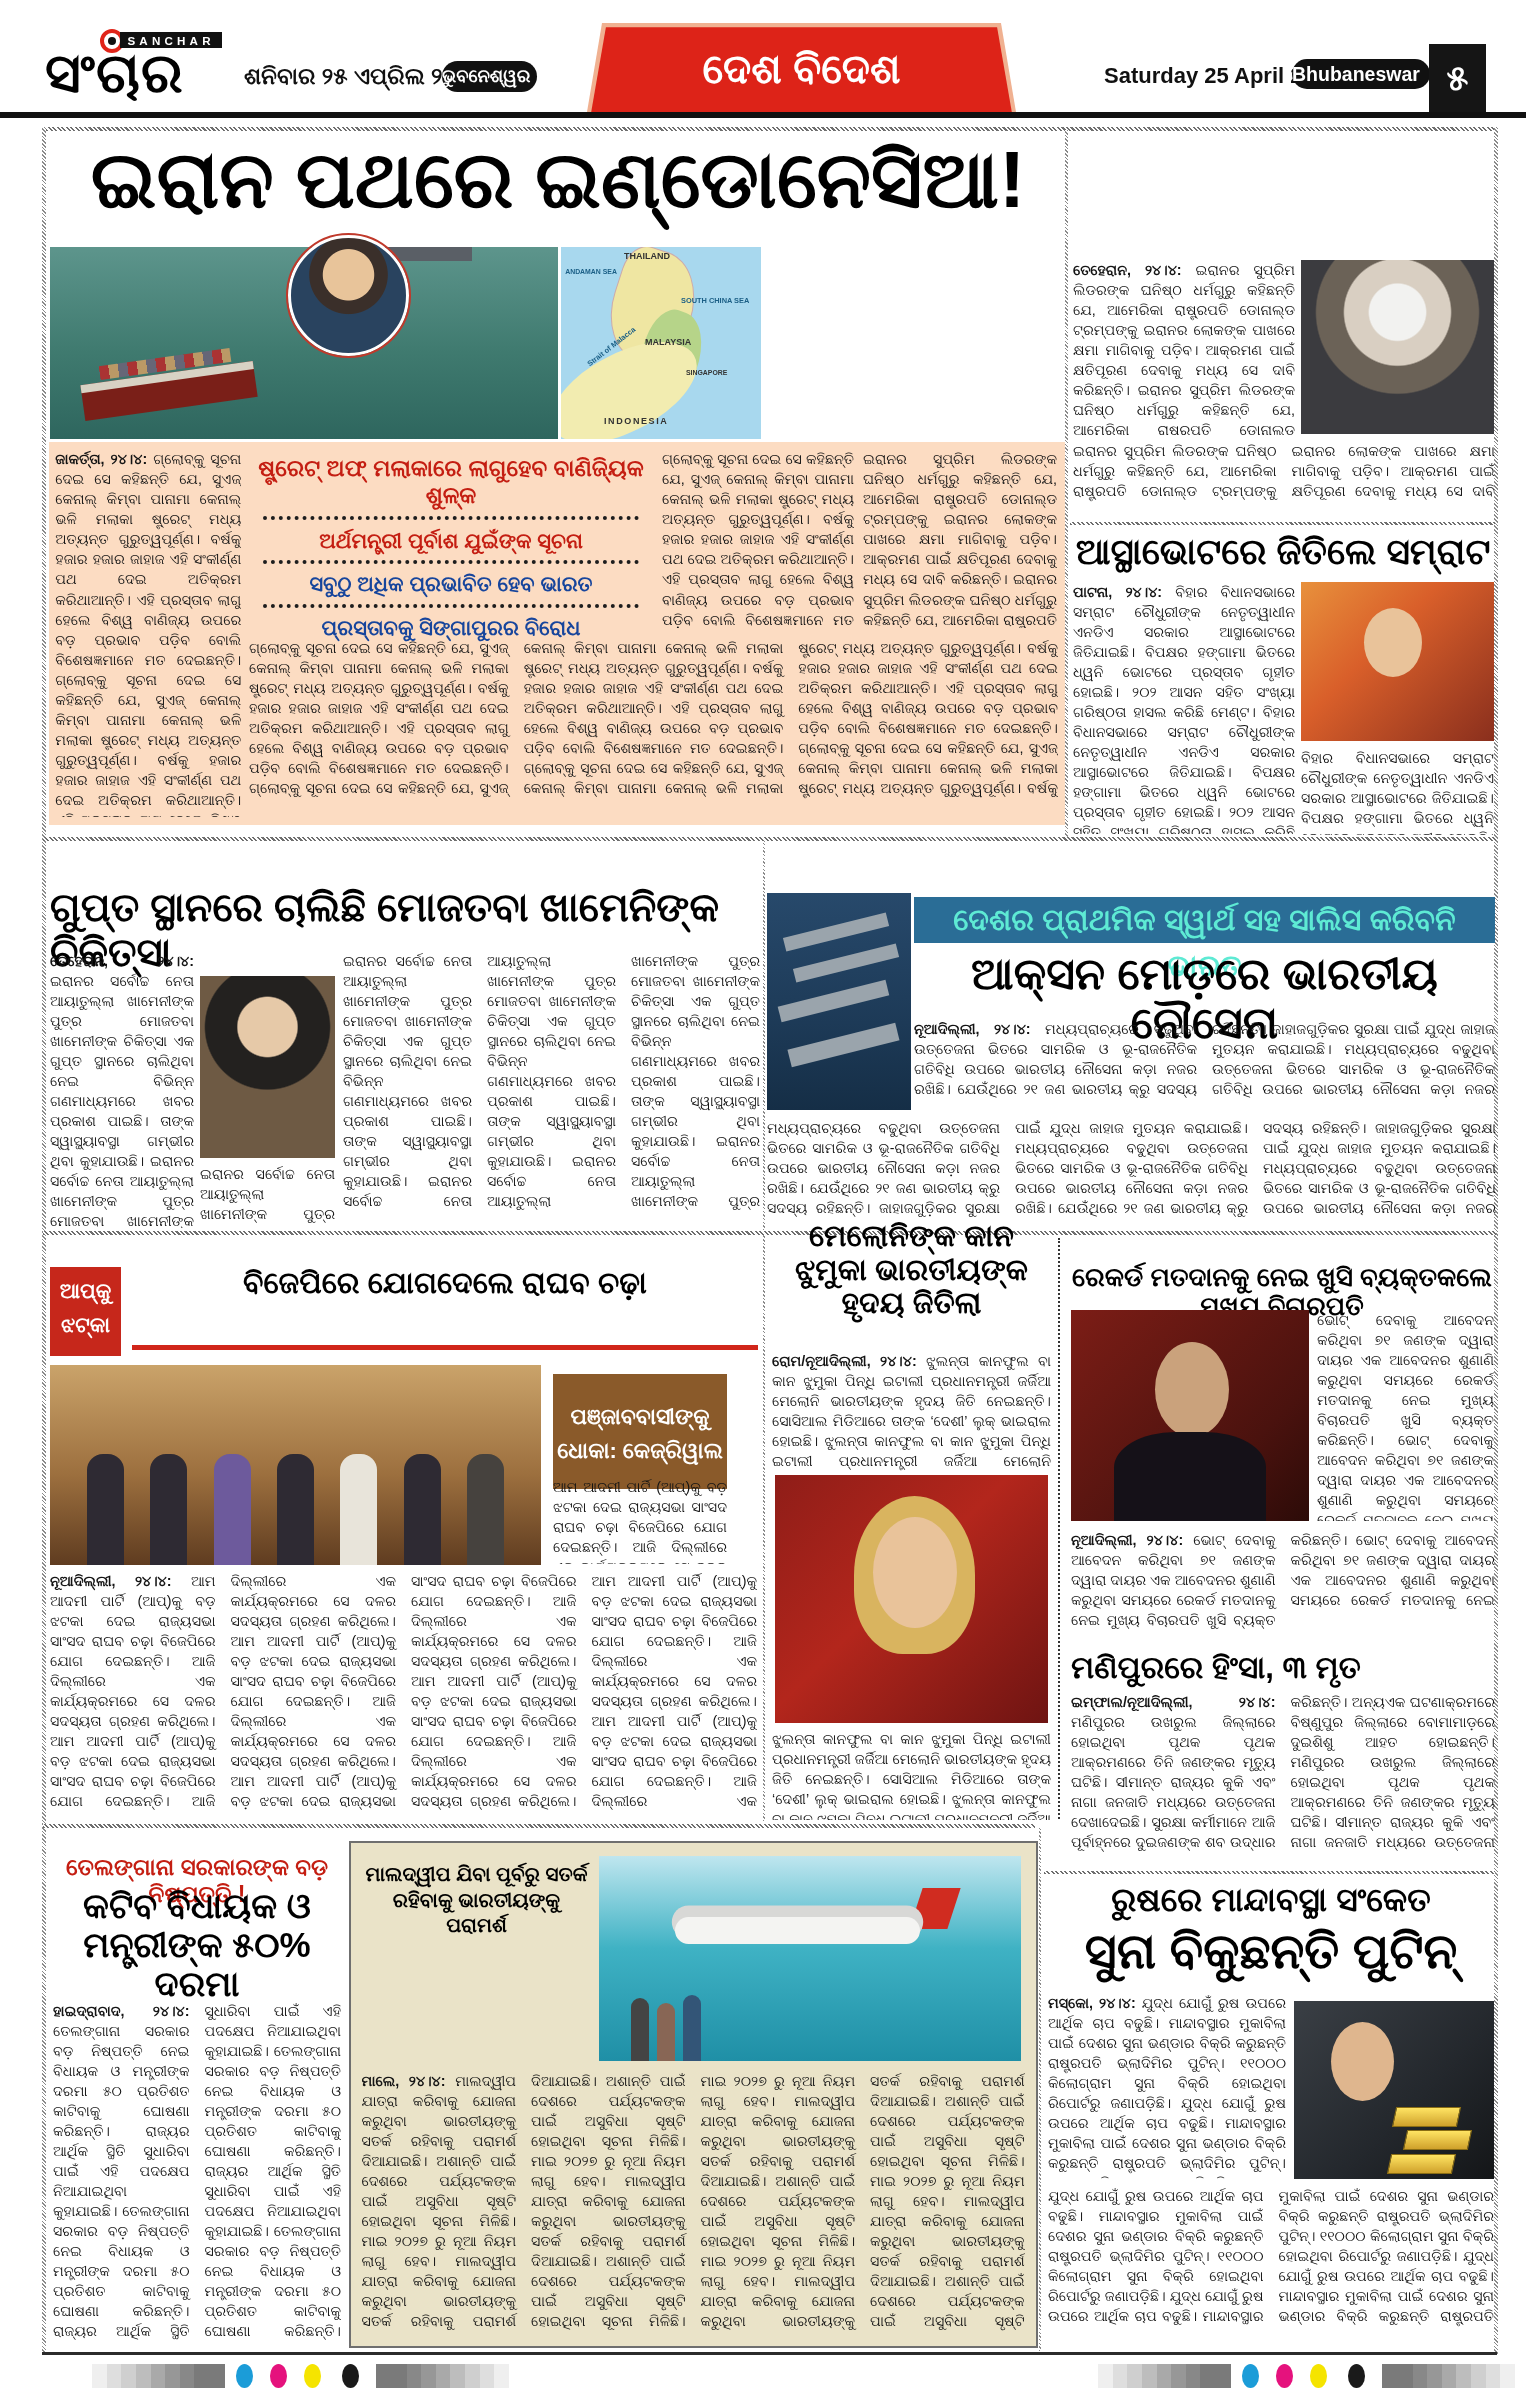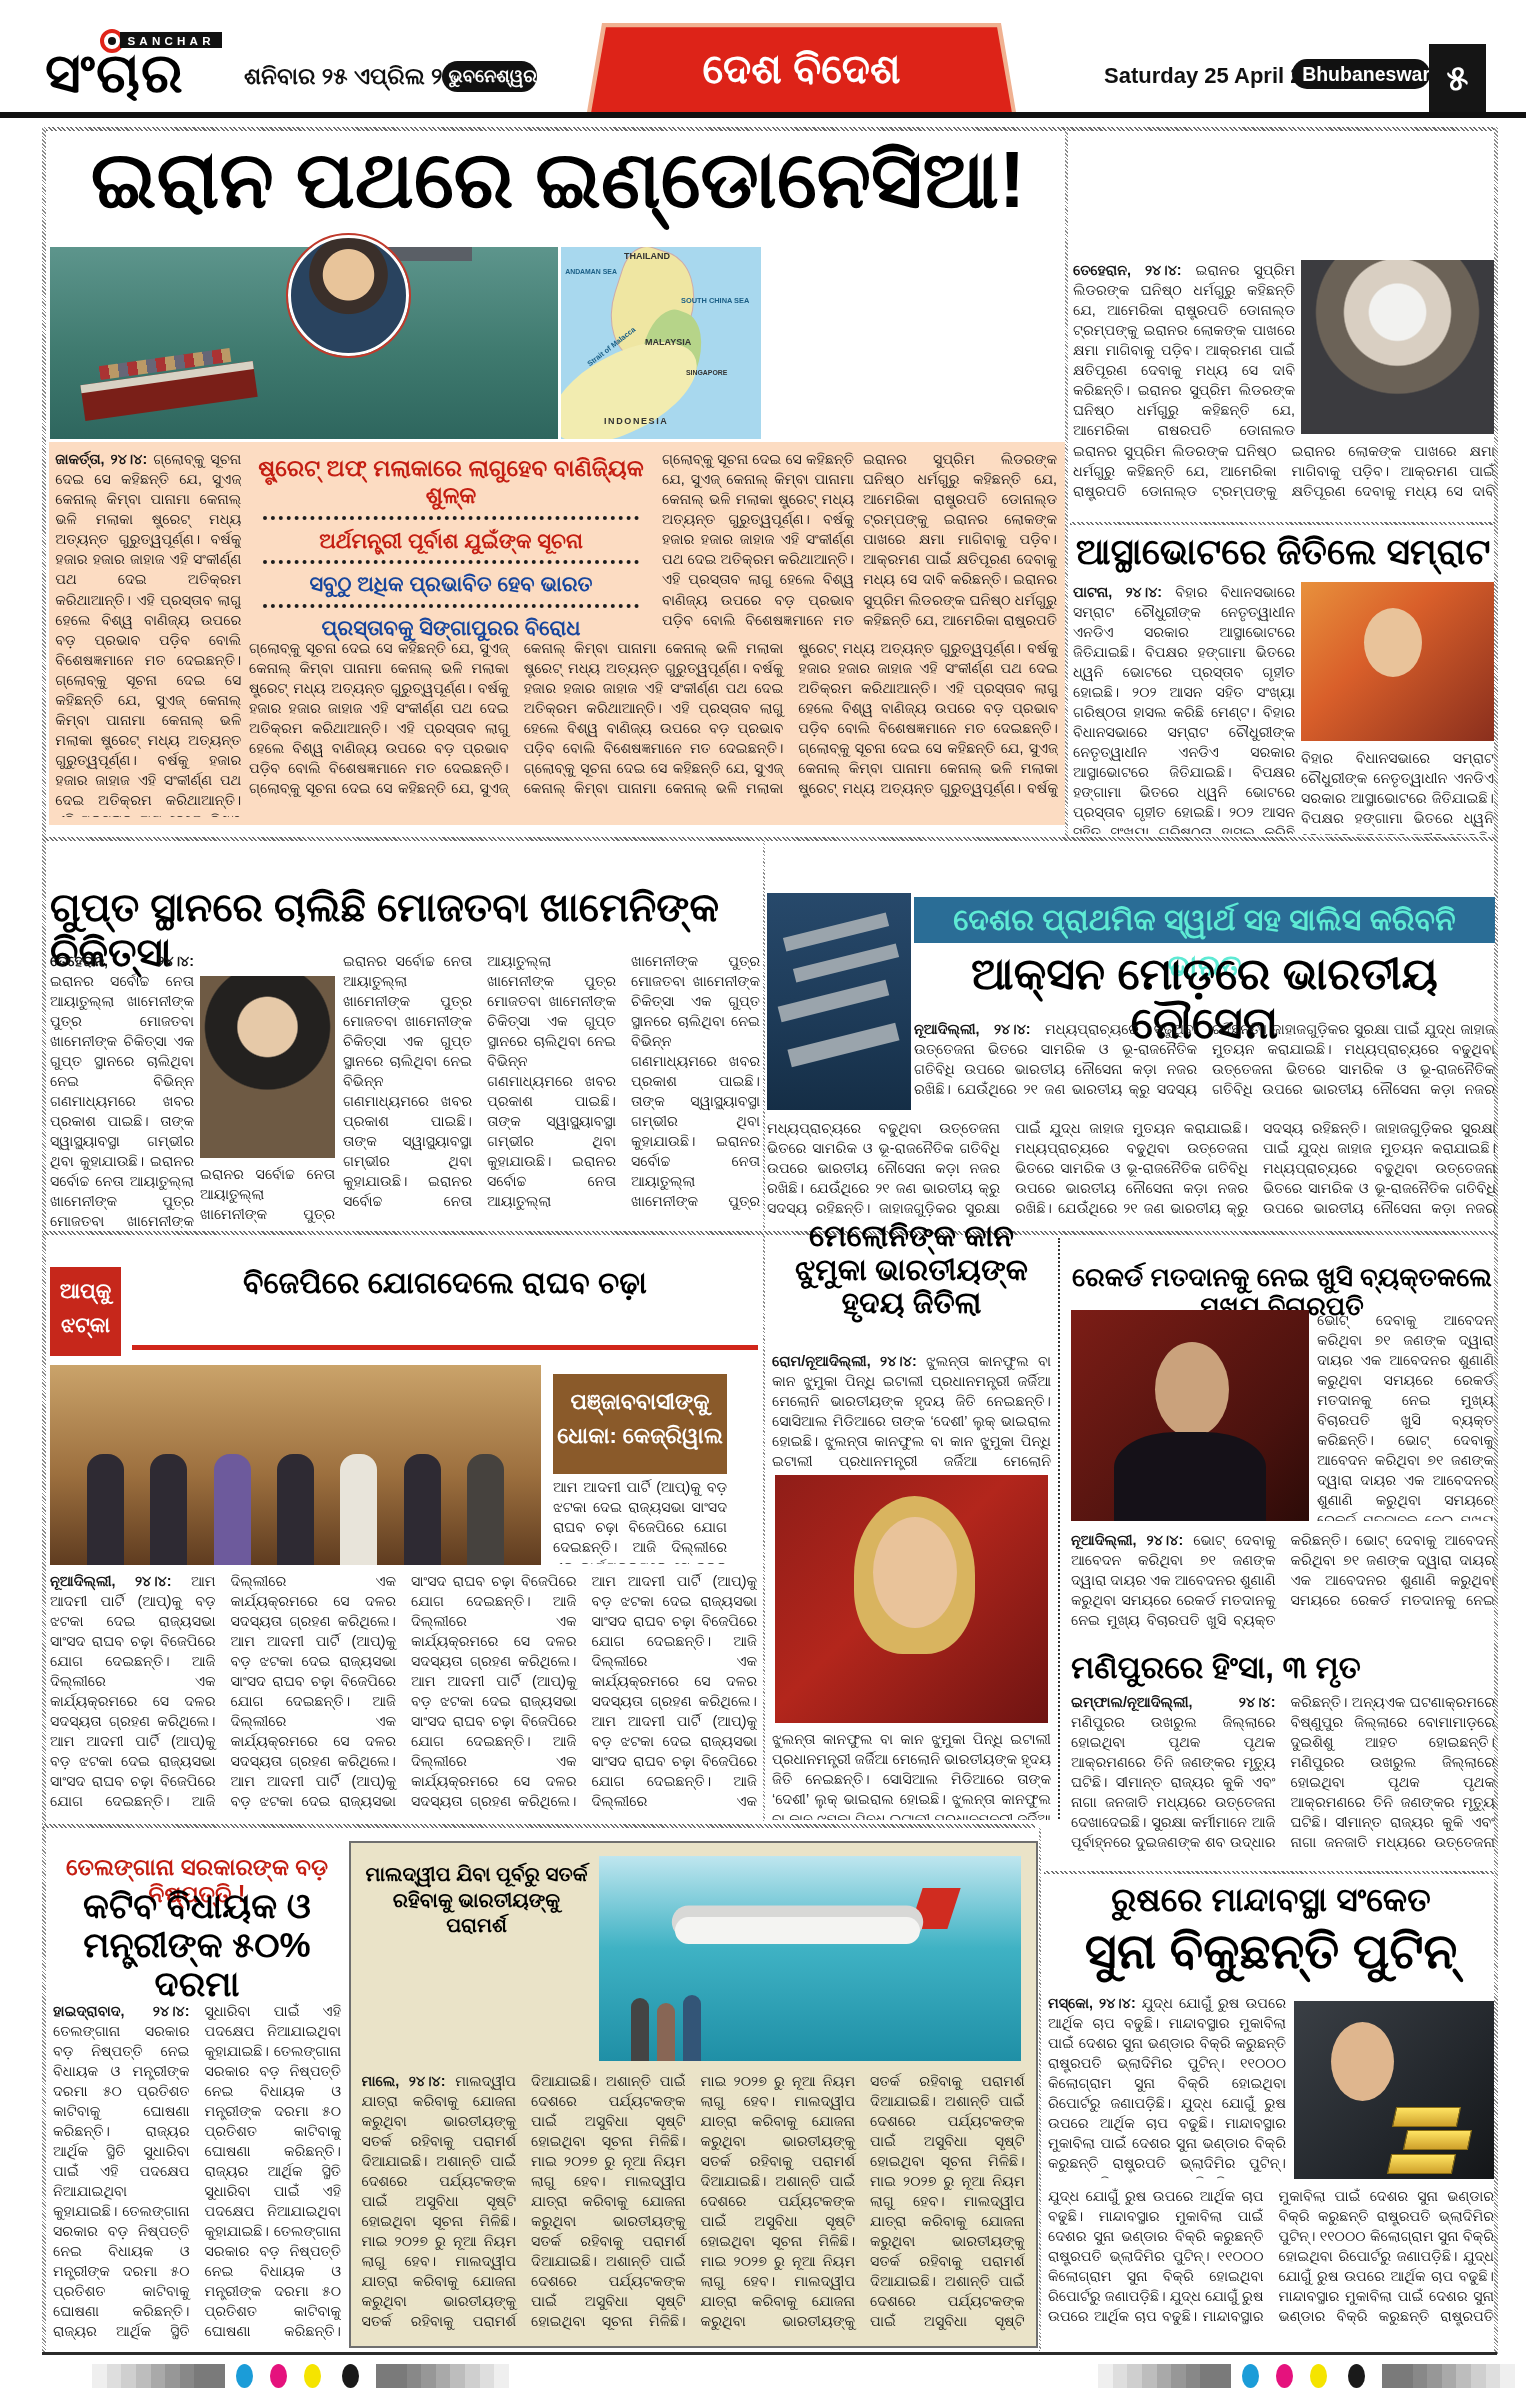--- a/index.html
+++ b/index.html
@@ -8,21 +8,21 @@
   .abs{position:absolute;}
   
   .toprule{position:absolute;left:0;top:112px;width:1526px;height:5.8px;background:#111;}
   .logo-od{font-weight:bold;font-size:55px;line-height:1;color:#000;letter-spacing:1.1px;}
   .sanchar-box{position:absolute;left:75px;top:0px;background:#111;color:#fff;font-weight:bold;
                font-size:11.6px;letter-spacing:4.2px;padding:1.6px 7.4px;}
   .logo-ring{position:absolute;left:55px;top:-3.2px;width:16px;height:16px;border:4.8px solid #e02419;
              border-radius:50%;background:#fff;}
   .logo-ring i{position:absolute;left:3.7px;top:3.7px;width:8.4px;height:8.4px;background:#111;border-radius:50%;}
   .date-od{font-weight:bold;font-size:23px;}
-  .pill{background:#111;color:#fff;border-radius:18px;text-align:right;font-weight:bold;}
+  .pill{background:#111;color:#fff;border-radius:18px;text-align:left;font-weight:bold;}
   .banner{position:absolute;left:587px;top:23px;width:429px;height:89px;background:#f0b191;
           clip-path:polygon(3.5% 0,96.5% 0,100% 100%,0 100%);}
   .banner-in{position:absolute;left:4.2px;top:4.2px;right:4.2px;bottom:0;background:#dd2318;
           clip-path:polygon(3.5% 0,96.5% 0,100% 100%,0 100%);
           display:flex;align-items:center;justify-content:center;}
   .banner-in span{color:#fff;font-weight:bold;font-size:41px;}
   .pageno{position:absolute;left:1429px;top:44px;width:57px;height:69px;background:#151515;color:#fff;
           display:flex;align-items:center;justify-content:center;font-size:35px;font-weight:bold;}
   
   .hatch{background:repeating-linear-gradient(45deg,#6f6f6f 0 1.6px,#ffffff 1.6px 3.2px);}
@@ -239,21 +239,21 @@
 
   <div class="ph groupphoto" style="left:50px;top:1365px;width:491px;height:200px;">
     <div class="fig" style="left:37px;"></div>
       <div class="fig" style="left:100px;"></div>
     <div class="fig" style="left:164px;background:#6d5a9c;"></div>
       <div class="fig" style="left:227px;"></div>
     <div class="fig" style="left:290px;background:#e8e4da;"></div>
       <div class="fig" style="left:354px;"></div>
     <div class="fig" style="left:417px;background:#46423e;"></div>
   </div>
-  <div class="abs brownbox" style="left:553px;top:1374px;width:174px;height:89px;font-size:22px;line-height:1.55;padding-top:11px;">
+  <div class="abs brownbox" style="left:553px;top:1374px;width:174px;height:89px;font-size:22px;line-height:1.55;padding-top:26px;">
     <div>ପଞ୍ଜାବବାସୀଙ୍କୁ</div>
     <div>ଧୋକା: କେଜ୍ରିୱାଲ</div>
   </div>
   <div class="abs bodytxt" style="left:553px;top:1477px;width:174px;height:87px;">
     <span>ଆମ ଆଦମୀ ପାର୍ଟି (ଆପ୍)କୁ ବଡ଼ ଝଟକା ଦେଇ ରାଜ୍ୟସଭା ସାଂସଦ ରାଘବ ଚଢ଼ା ବିଜେପିରେ ଯୋଗ ଦେଇଛନ୍ତି। ଆଜି ଦିଲ୍ଲୀରେ ଏକ କାର୍ଯ୍ୟକ୍ରମରେ ସେ ଦଳର ସଦସ୍ୟତା ଗ୍ରହଣ କରିଥିଲେ। </span>
   </div>
   <div class="abs bodytxt cols4" style="left:50px;top:1571px;width:707px;height:248px;">
     <b>ନୂଆଦିଲ୍ଲୀ, ୨୪।୪:</b> <span>ଆମ ଆଦମୀ ପାର୍ଟି (ଆପ୍)କୁ ବଡ଼ ଝଟକା ଦେଇ ରାଜ୍ୟସଭା ସାଂସଦ ରାଘବ ଚଢ଼ା ବିଜେପିରେ ଯୋଗ ଦେଇଛନ୍ତି। ଆଜି ଦିଲ୍ଲୀରେ ଏକ କାର୍ଯ୍ୟକ୍ରମରେ ସେ ଦଳର ସଦସ୍ୟତା ଗ୍ରହଣ କରିଥିଲେ। ଆମ ଆଦମୀ ପାର୍ଟି (ଆପ୍)କୁ ବଡ଼ ଝଟକା ଦେଇ ରାଜ୍ୟସଭା ସାଂସଦ ରାଘବ ଚଢ଼ା ବିଜେପିରେ ଯୋଗ ଦେଇଛନ୍ତି। ଆଜି ଦିଲ୍ଲୀରେ ଏକ କାର୍ଯ୍ୟକ୍ରମରେ ସେ ଦଳର ସଦସ୍ୟତା ଗ୍ରହଣ କରିଥିଲେ। ଆମ ଆଦମୀ ପାର୍ଟି (ଆପ୍)କୁ ବଡ଼ ଝଟକା ଦେଇ ରାଜ୍ୟସଭା ସାଂସଦ ରାଘବ ଚଢ଼ା ବିଜେପିରେ ଯୋଗ ଦେଇଛନ୍ତି। ଆଜି ଦିଲ୍ଲୀରେ ଏକ କାର୍ଯ୍ୟକ୍ରମରେ ସେ ଦଳର ସଦସ୍ୟତା ଗ୍ରହଣ କରିଥିଲେ। ଆମ ଆଦମୀ ପାର୍ଟି (ଆପ୍)କୁ ବଡ଼ ଝଟକା ଦେଇ ରାଜ୍ୟସଭା ସାଂସଦ ରାଘବ ଚଢ଼ା ବିଜେପିରେ ଯୋଗ ଦେଇଛନ୍ତି। ଆଜି ଦିଲ୍ଲୀରେ ଏକ କାର୍ଯ୍ୟକ୍ରମରେ ସେ ଦଳର ସଦସ୍ୟତା ଗ୍ରହଣ କରିଥିଲେ। ଆମ ଆଦମୀ ପାର୍ଟି (ଆପ୍)କୁ ବଡ଼ ଝଟକା ଦେଇ ରାଜ୍ୟସଭା ସାଂସଦ ରାଘବ ଚଢ଼ା ବିଜେପିରେ ଯୋଗ ଦେଇଛନ୍ତି। ଆଜି ଦିଲ୍ଲୀରେ ଏକ କାର୍ଯ୍ୟକ୍ରମରେ ସେ ଦଳର ସଦସ୍ୟତା ଗ୍ରହଣ କରିଥିଲେ। ଆମ ଆଦମୀ ପାର୍ଟି (ଆପ୍)କୁ ବଡ଼ ଝଟକା ଦେଇ ରାଜ୍ୟସଭା ସାଂସଦ ରାଘବ ଚଢ଼ା ବିଜେପିରେ ଯୋଗ ଦେଇଛନ୍ତି। ଆଜି ଦିଲ୍ଲୀରେ ଏକ କାର୍ଯ୍ୟକ୍ରମରେ ସେ ଦଳର ସଦସ୍ୟତା ଗ୍ରହଣ କରିଥିଲେ। ଆମ ଆଦମୀ ପାର୍ଟି (ଆପ୍)କୁ ବଡ଼ ଝଟକା ଦେଇ ରାଜ୍ୟସଭା ସାଂସଦ ରାଘବ ଚଢ଼ା ବିଜେପିରେ ଯୋଗ ଦେଇଛନ୍ତି। ଆଜି ଦିଲ୍ଲୀରେ ଏକ କାର୍ଯ୍ୟକ୍ରମରେ ସେ ଦଳର ସଦସ୍ୟତା ଗ୍ରହଣ କରିଥିଲେ। </span>
   </div>
 

